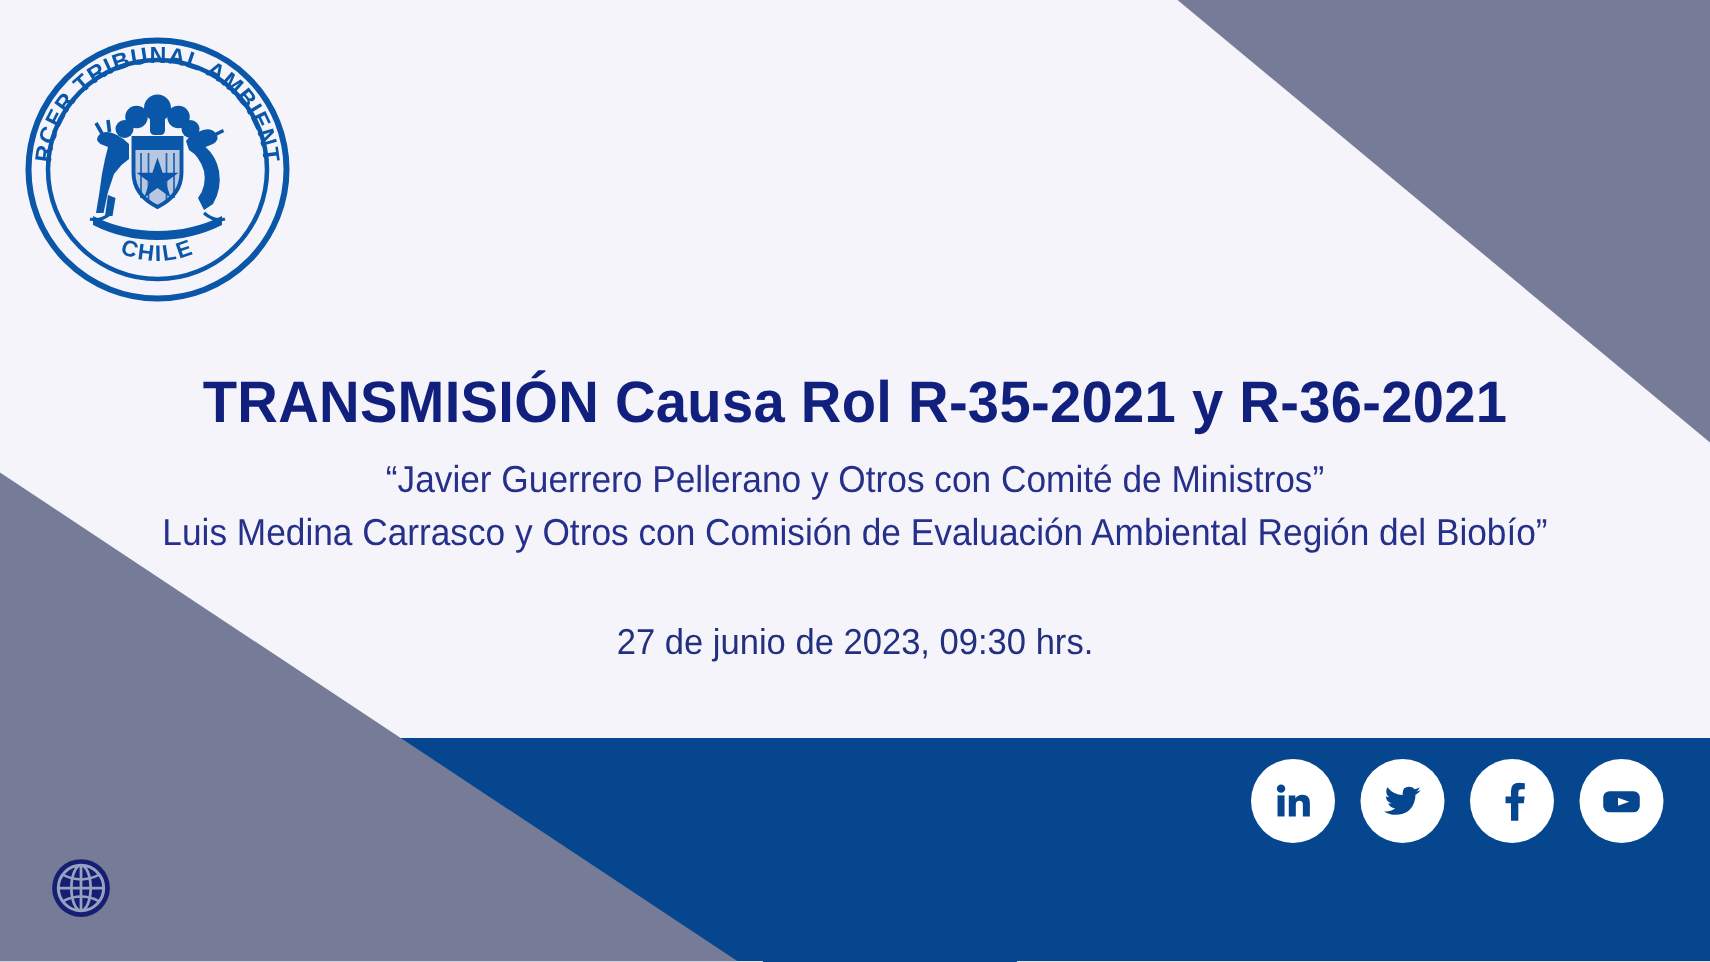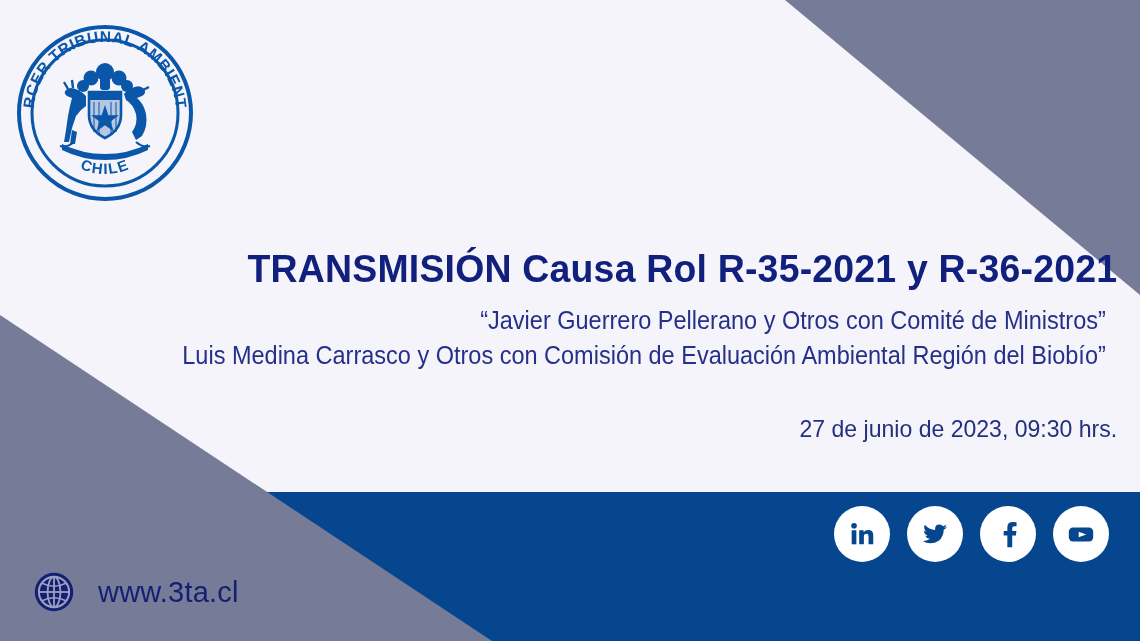--- a/index.html
+++ b/index.html
@@ -32,21 +32,21 @@
     width: 186px;
     height: 186px;
   }
 
   
   #text-block {
     position: absolute;
     left: 0;
     top: 246px;
     width: 1140px;
-    text-align: right;
+    text-align: center;
   }
   #title-line {
     font-family: "Liberation Sans Narrow", "Liberation Sans", sans-serif;
     font-weight: bold;
     font-size: 39px;
     letter-spacing: 0.2px;
     color: #111f7d;
     line-height: 46px;
     white-space: nowrap;
     transform: scaleX(0.96);
@@ -211,16 +211,15 @@
   <div id="website-row">
     <svg viewBox="0 0 48 48" width="44" height="44">
       <circle cx="24" cy="24" r="21" fill="#141f73"></circle>
       <circle cx="24" cy="24" r="16.5" fill="none" stroke="#9aa0c0" stroke-width="2.2"></circle>
       <ellipse cx="24" cy="24" rx="7" ry="16.5" fill="none" stroke="#9aa0c0" stroke-width="2"></ellipse>
       <line x1="7.5" y1="24" x2="40.5" y2="24" stroke="#9aa0c0" stroke-width="2"></line>
       <path d="M 11,14.5 Q 24,21 37,14.5" fill="none" stroke="#9aa0c0" stroke-width="1.8"></path>
       <path d="M 11,33.5 Q 24,27 37,33.5" fill="none" stroke="#9aa0c0" stroke-width="1.8"></path>
       <line x1="24" y1="7.5" x2="24" y2="40.5" stroke="#9aa0c0" stroke-width="2"></line>
     </svg>
-    <span id="website-label">www.3ta.cl</span>
   </div>
 
 </div>
 
 </body></html>

